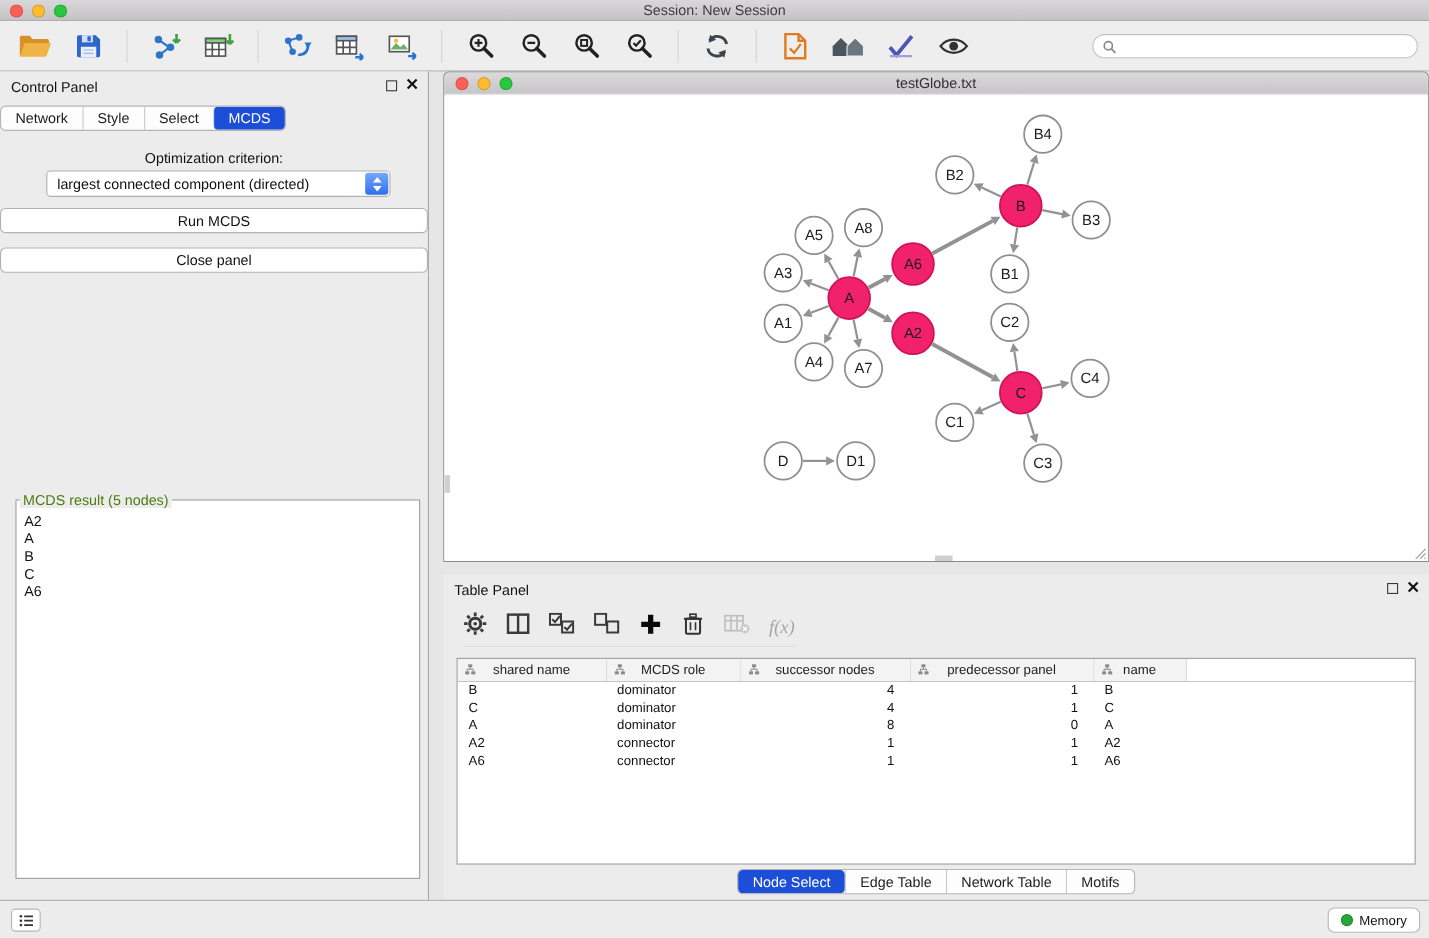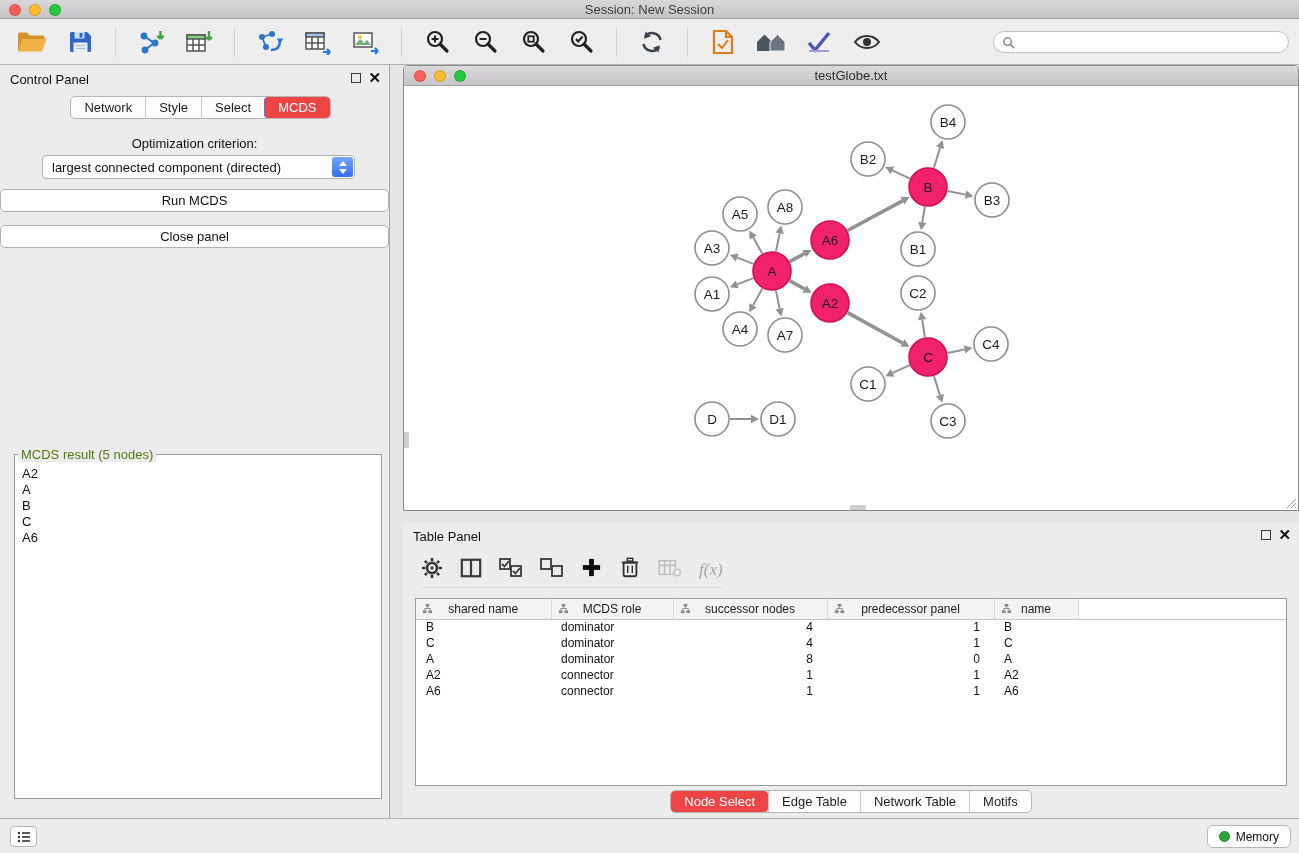--- a/index.html
+++ b/index.html
@@ -27,23 +27,23 @@
   .control-panel { position:absolute; left:0; top:65px; width:390px; height:753px;
     background:#ececec; border-right:1px solid #a8a8a8; }
   .panel-header { position:relative; height:28px; }
   .panel-header .ph-title { position:absolute; left:10px; top:7px; font-size:13px; color:#111; }
   .float-btn { position:absolute; right:28px; top:8px; width:10px; height:10px; border:1.6px solid #3a3a3a; }
   .close-btn { position:absolute; right:8px; top:4px; font-size:15px; font-weight:bold; color:#111; line-height:18px; }
 
   .seg { display:inline-flex; border:1px solid #b5b5b5; border-radius:5px; background:#fdfdfd; overflow:hidden; }
   .segi { padding:3px 13px; font-size:13px; color:#1d1d1d; border-left:1px solid #c9c9c9; white-space:nowrap; }
   .segi:first-child { border-left:none; }
-  .segi.seg-active { background:#ef4444; color:#fff; border-left-color:#3f80f6; border-radius:4px; }
-
-  .cp-tabs { position:absolute; top:31px; left:12px; right:0; text-align:center; }
+  .segi.seg-active { background:#1d4ed8; color:#fff; border-left-color:#3f80f6; border-radius:4px; }
+
+  .cp-tabs { position:absolute; top:31px; left:0; right:0; }
   .opt-label { position:absolute; top:71px; left:0; right:0; text-align:center; font-size:13px; color:#111; }
   .dropdown { position:absolute; top:90px; left:42px; width:313px; height:24px; background:#fff;
     border:1px solid #b0b0b0; border-radius:4px; }
   .dropdown .dval { position:absolute; left:9px; top:4px; font-size:13px; color:#111; }
   .stepper { position:absolute; right:1px; top:1px; bottom:1px; width:21px; border-radius:3px;
     background:linear-gradient(#74a9f9,#2f6ef0); display:flex; flex-direction:column; align-items:center; justify-content:center; gap:3px; }
   .tri-up { width:0; height:0; border-left:4px solid transparent; border-right:4px solid transparent; border-bottom:5px solid #fff; }
   .tri-dn { width:0; height:0; border-left:4px solid transparent; border-right:4px solid transparent; border-top:5px solid #fff; }
   .cp-buttons { position:absolute; top:124px; left:0; right:0; display:flex; justify-content:center; gap:13px;flex-direction:column; }
   .btn { background:#fff; border:1px solid #b2b2b2; border-radius:5px; font-size:13px; color:#111;

